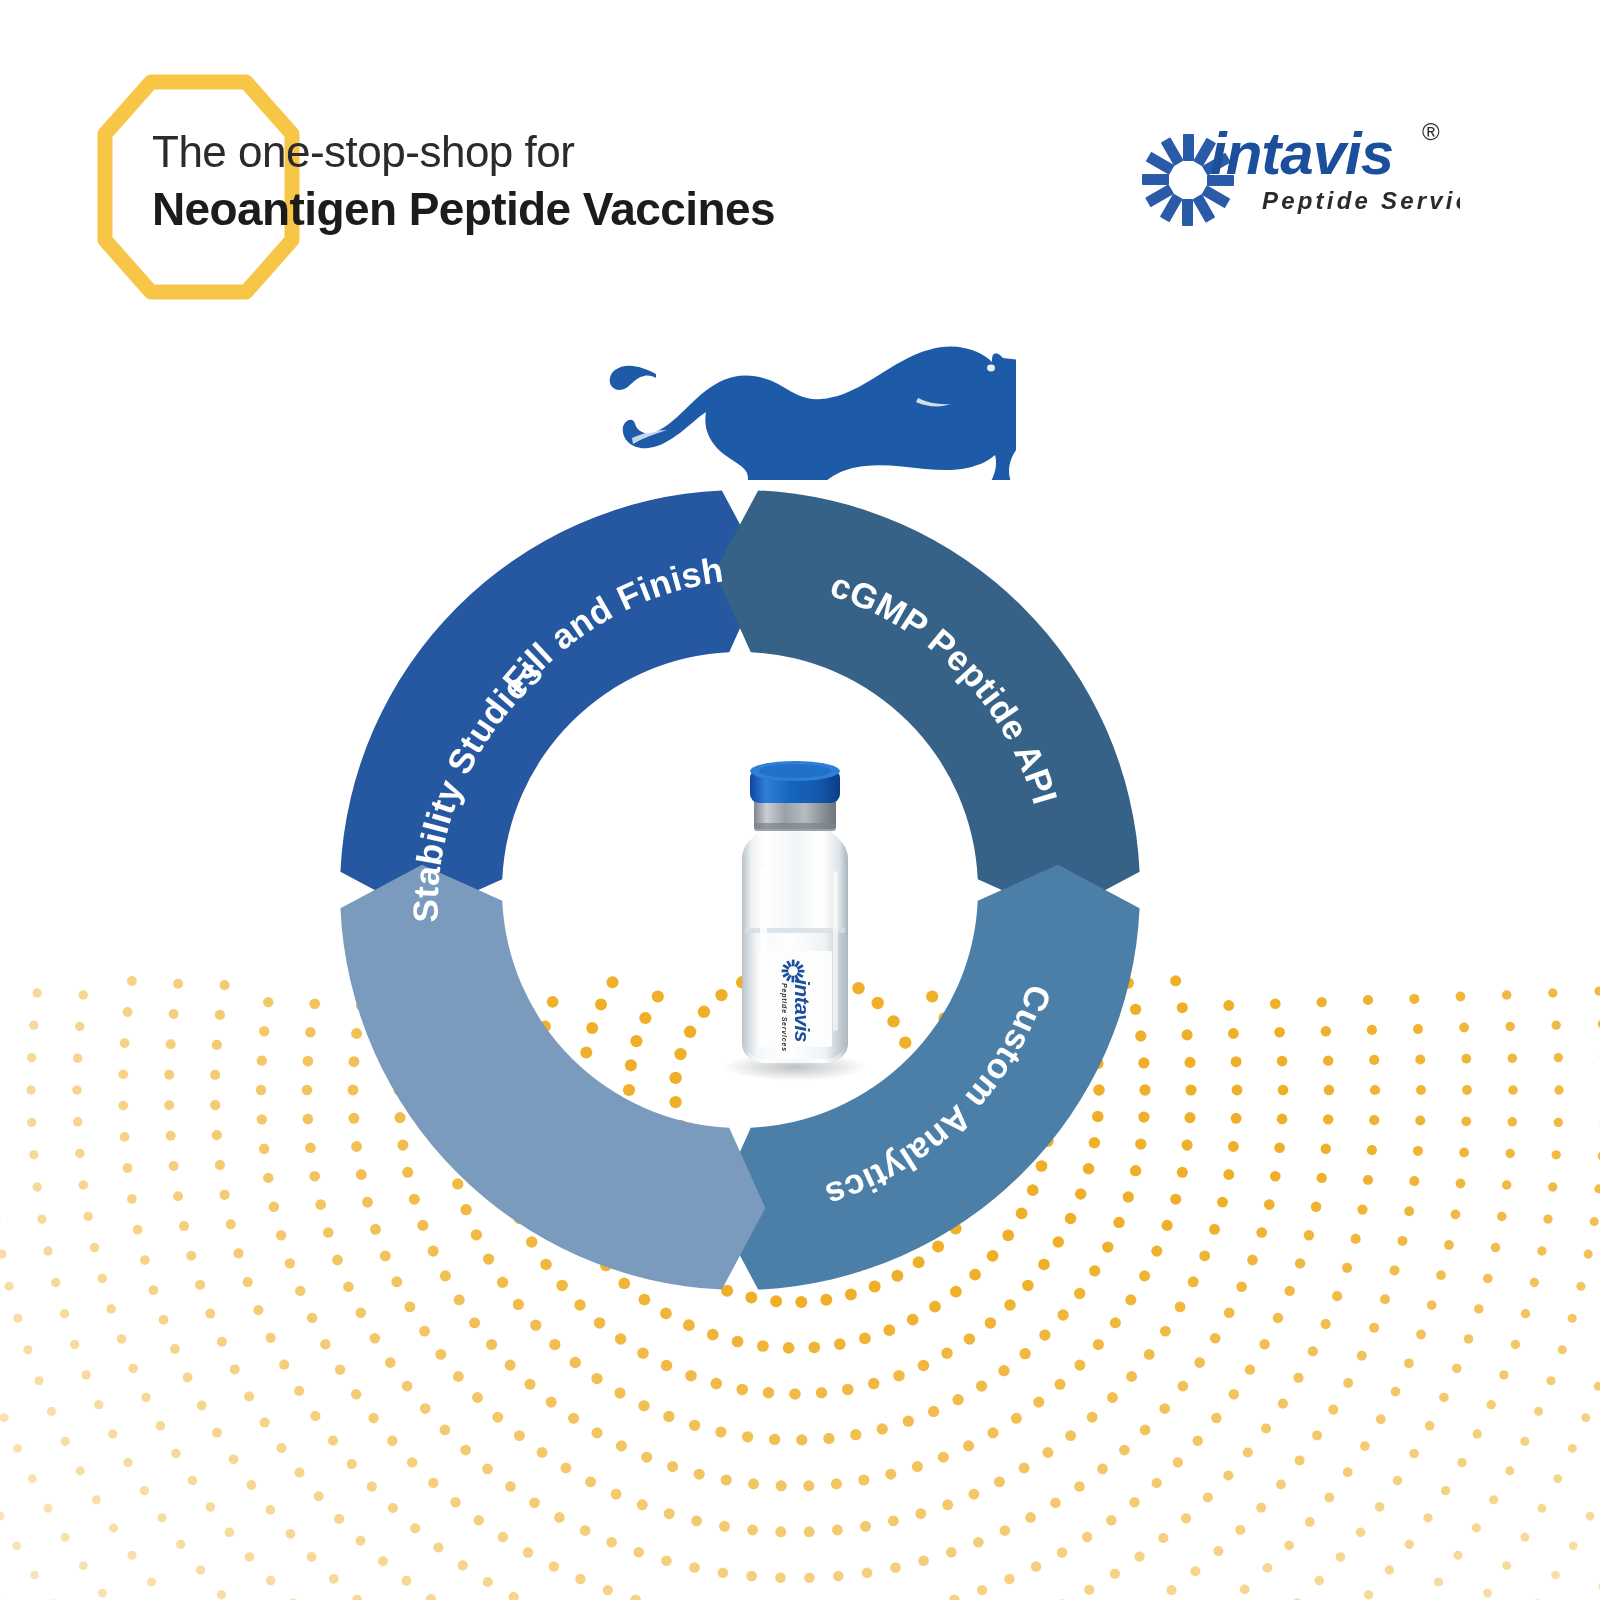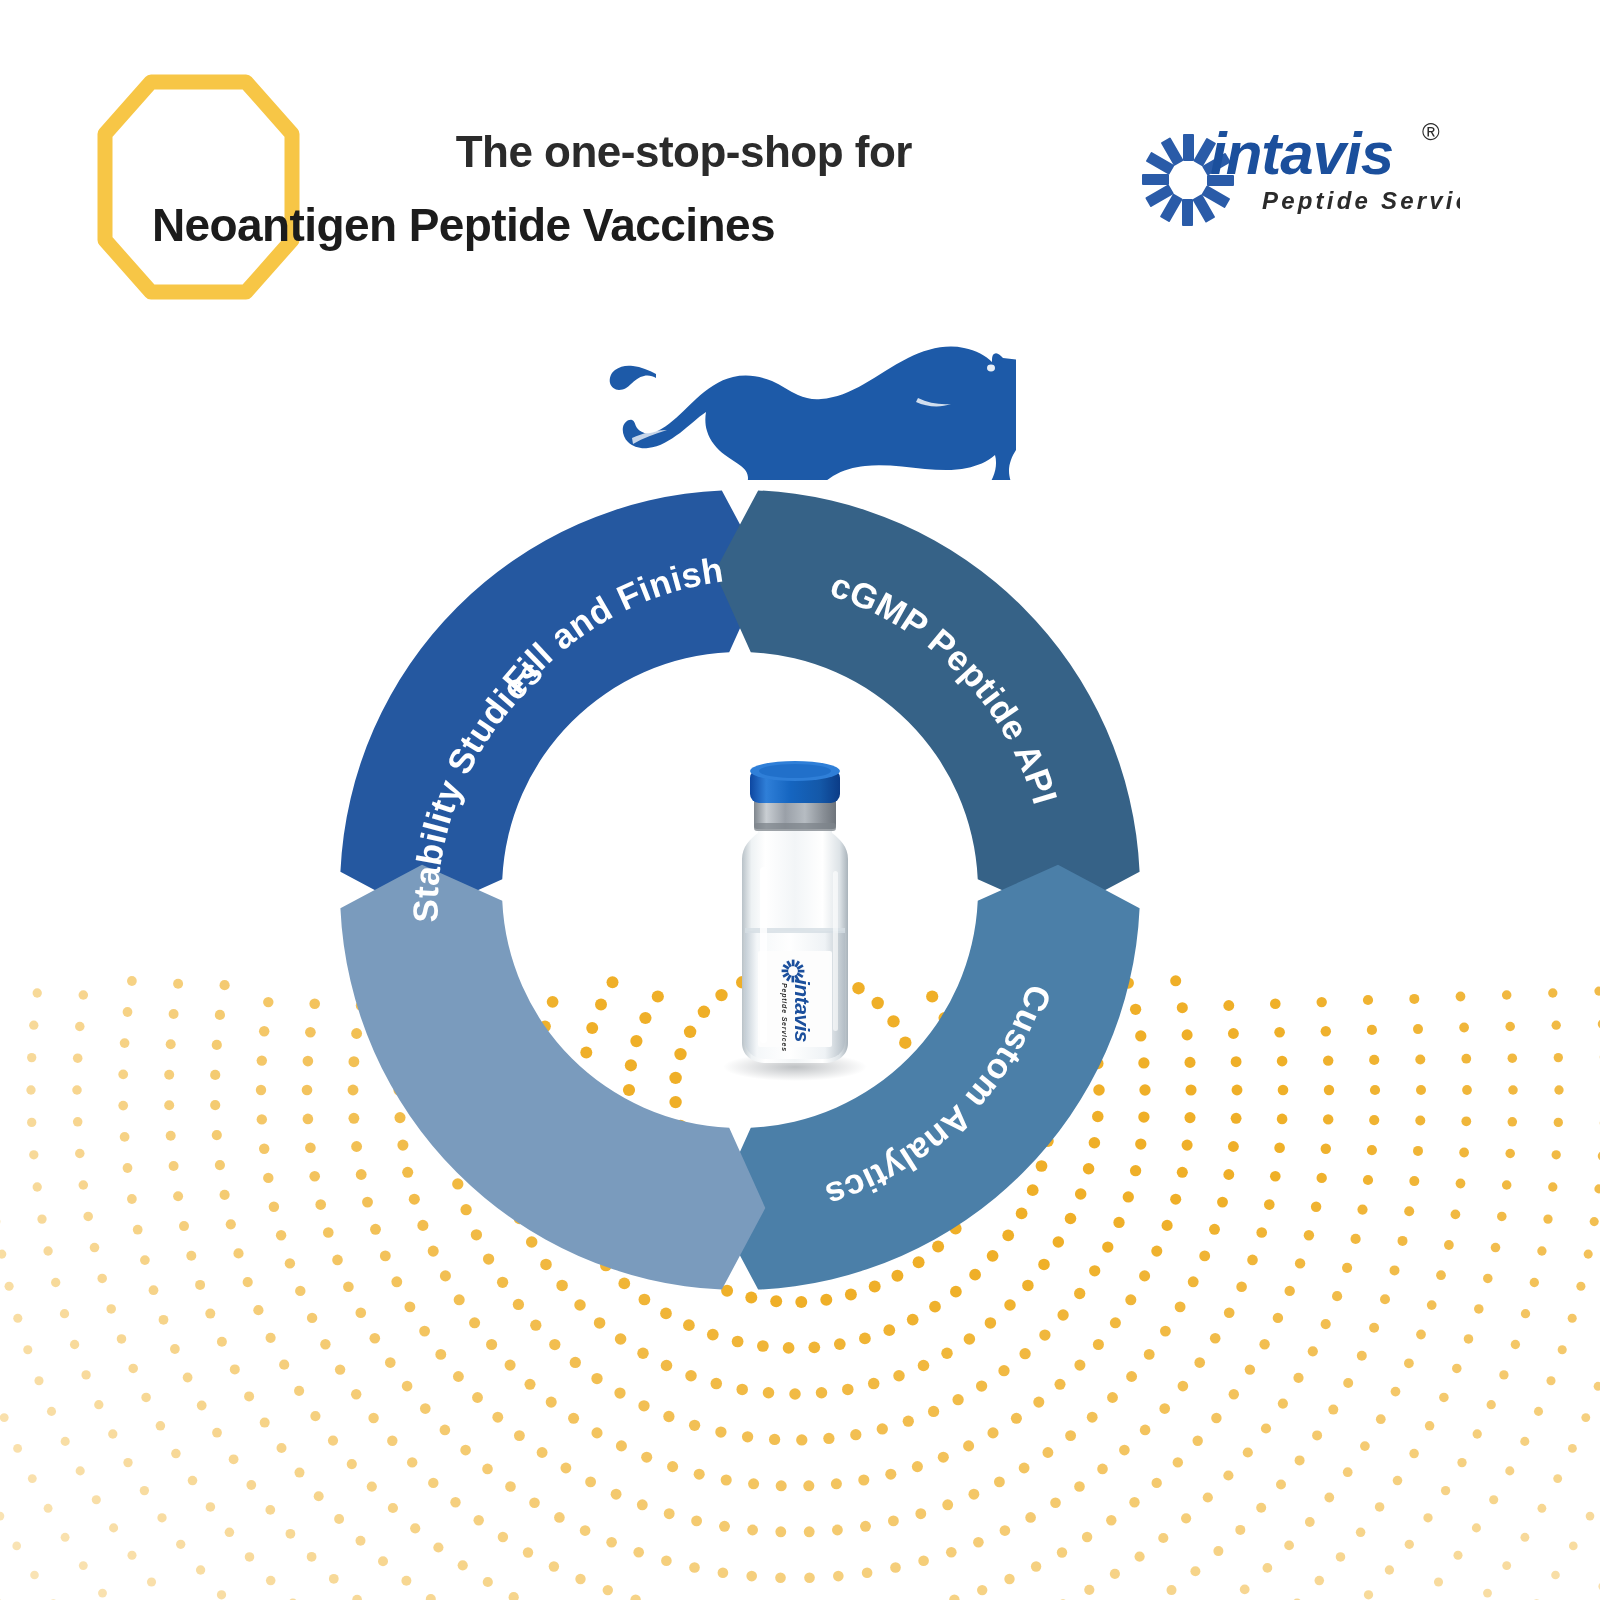--- a/index.html
+++ b/index.html
@@ -37,34 +37,33 @@
     left: 96px; top: 72px;
     width: 205px; height: 230px;
   }
   #headline {
     position: absolute;
     left: 152px; top: 126px;
     width: 760px;
   }
   #headline-line1 {
     font-size: 44px;
-    font-weight: 700;
+    font-weight: 400;
     color: #2b2b2b;
     letter-spacing: -0.5px;
     line-height: 1.18;
     white-space: nowrap;
-    text-align: right;
   }
   #headline-line2 {
     font-size: 46px;
     font-weight: 700;
     color: #1c1c1c;
     letter-spacing: -0.6px;
     line-height: 1.18;
-    margin-top: 20px;
+    margin-top: 4px;
     white-space: nowrap;
   }
 
   
   #brand-logo {
     position: absolute;
     left: 1140px; top: 112px;
     width: 320px; height: 120px;
   }
 

